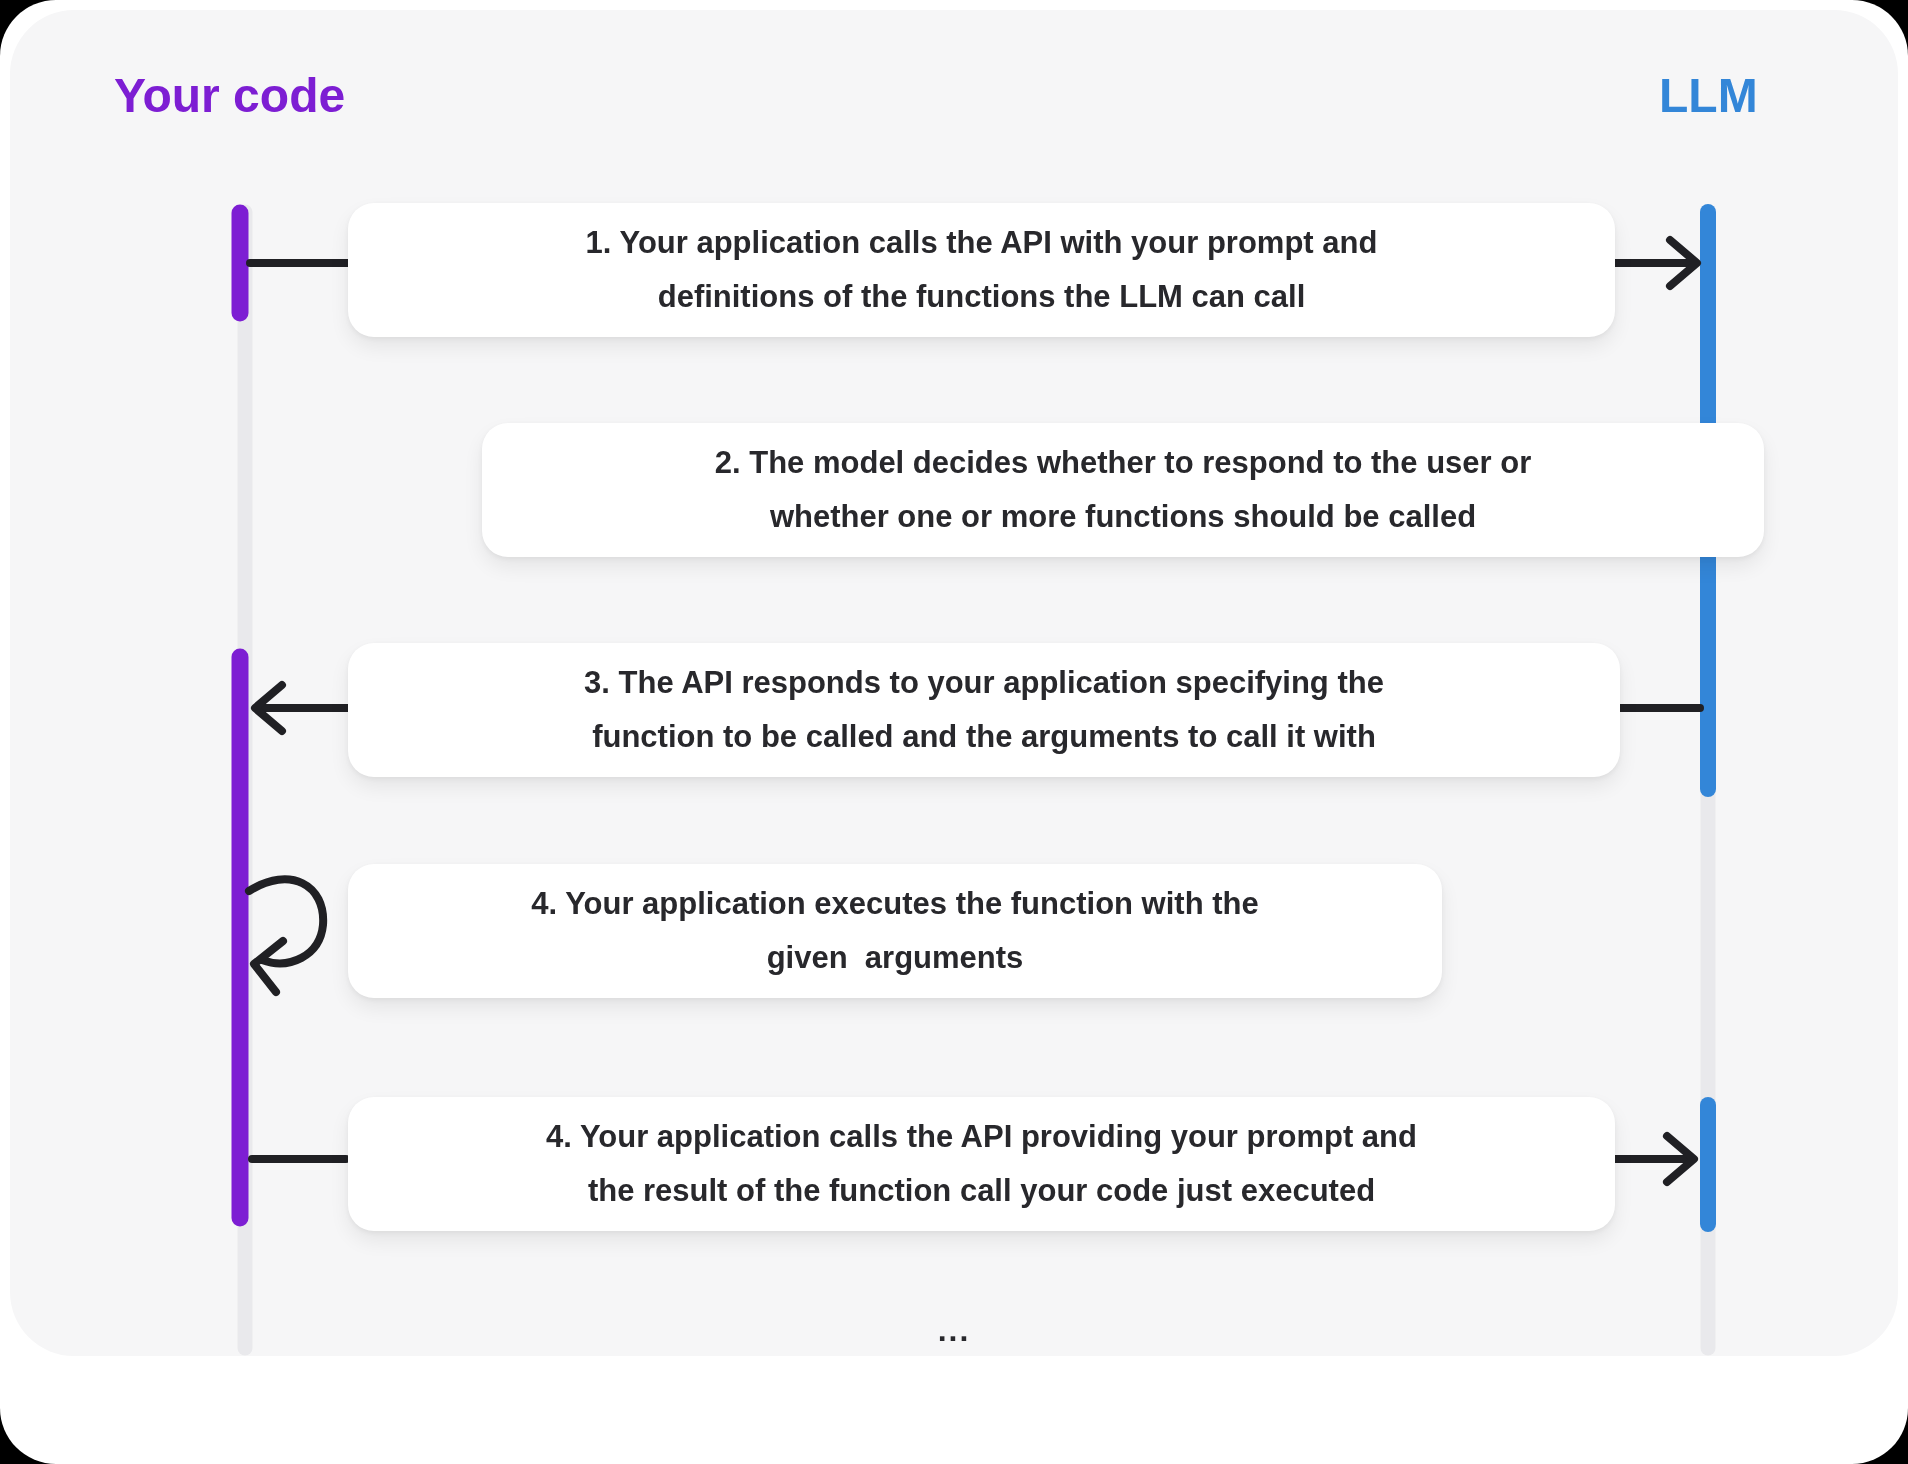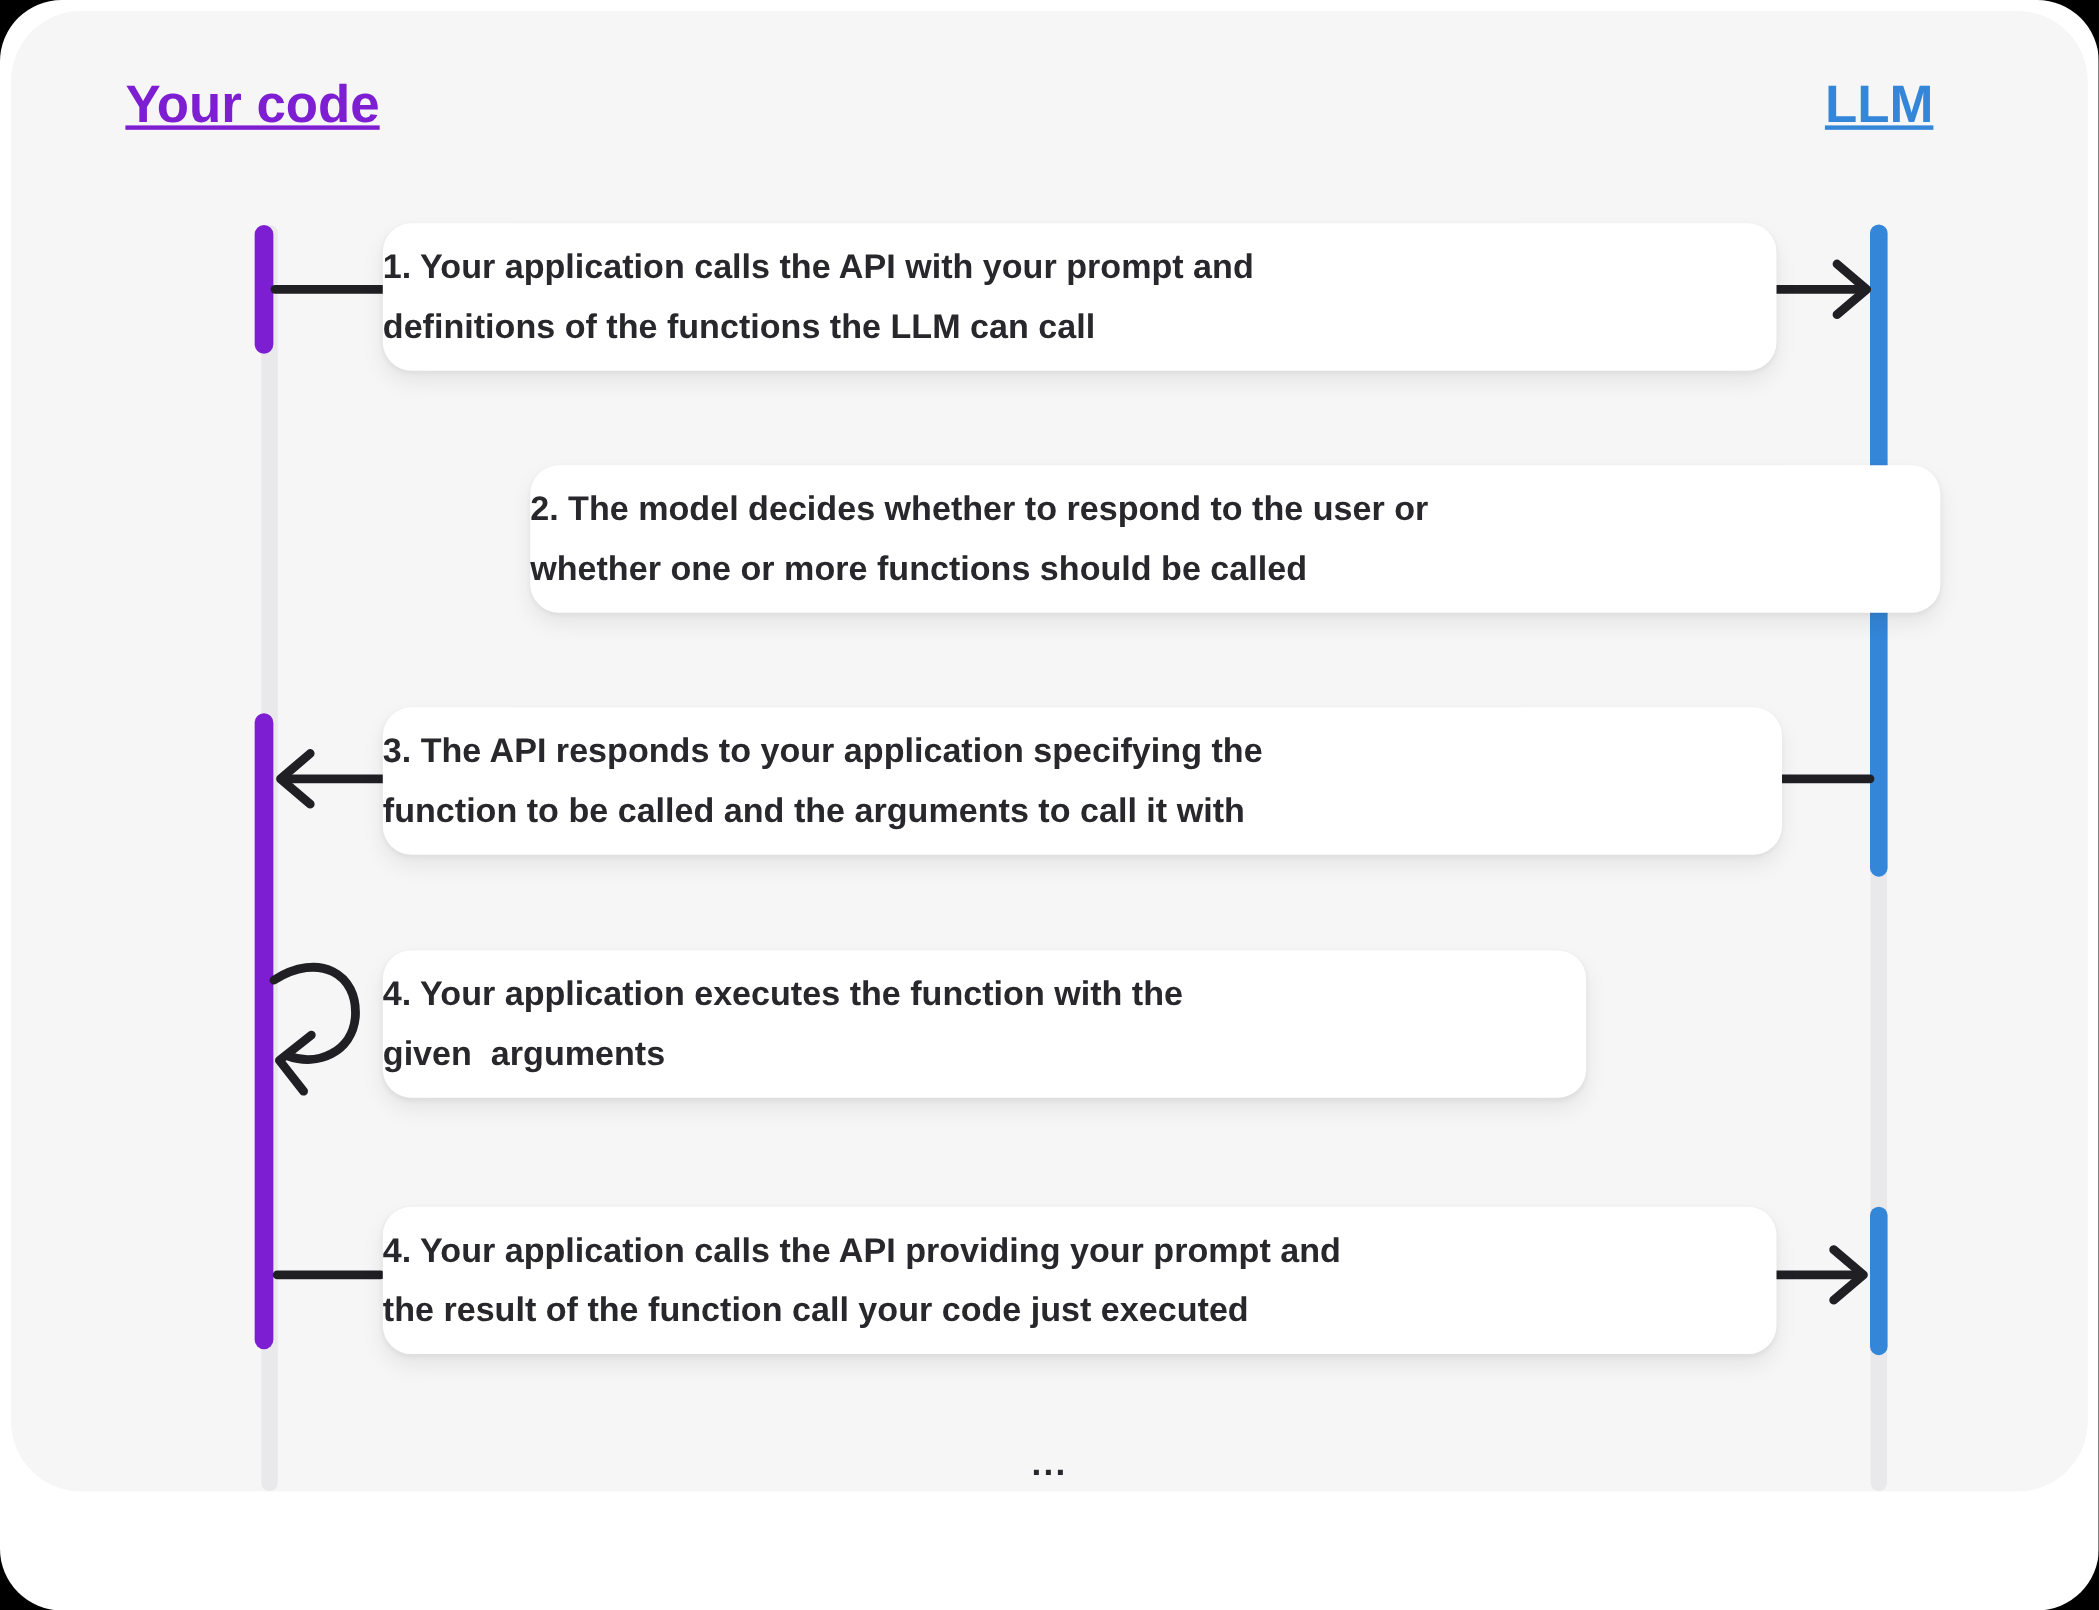--- a/index.html
+++ b/index.html
@@ -12,28 +12,27 @@
     position:absolute;inset:0;background:var(--card-bg,#fff);
     border-radius:56px;overflow:hidden;
   }
   .panel{
     position:absolute;left:10px;right:10px;top:10px;height:1346px;
     background:var(--panel-bg,#f6f6f7);border-radius:64px;
   }
   .actor-label{
     position:absolute;top:68px;font-size:48px;font-weight:700;letter-spacing:0;
     white-space:nowrap;
-    text-decoration:underline;
   }
   .actor-left{left:114px;color:var(--purple,#7d1ed3);}
   .actor-right{left:1659px;color:var(--blue,#3386d8);}
   svg.wires{position:absolute;left:0;top:0;}
   .step-box{
     position:absolute;background:var(--box-bg,#fff);border-radius:26px;
-    display:flex;flex-direction:column;justify-content:center;align-items:flex-start;
+    display:flex;flex-direction:column;justify-content:center;align-items:center;
     box-shadow:0 10px 20px rgba(0,0,0,.07),0 2px 5px rgba(0,0,0,.05);
     color:var(--text,#28282c);font-size:31px;font-weight:700;
   }
   .step-box .ln{white-space:pre;line-height:54px;text-align:center;}
   .box1{left:348px;top:203px;width:1267px;height:134px;}
   .box2{left:482px;top:423px;width:1282px;height:134px;}
   .box3{left:348px;top:643px;width:1272px;height:134px;}
   .box4{left:348px;top:864px;width:1094px;height:134px;}
   .box5{left:348px;top:1097px;width:1267px;height:134px;}
   .ellipsis{

